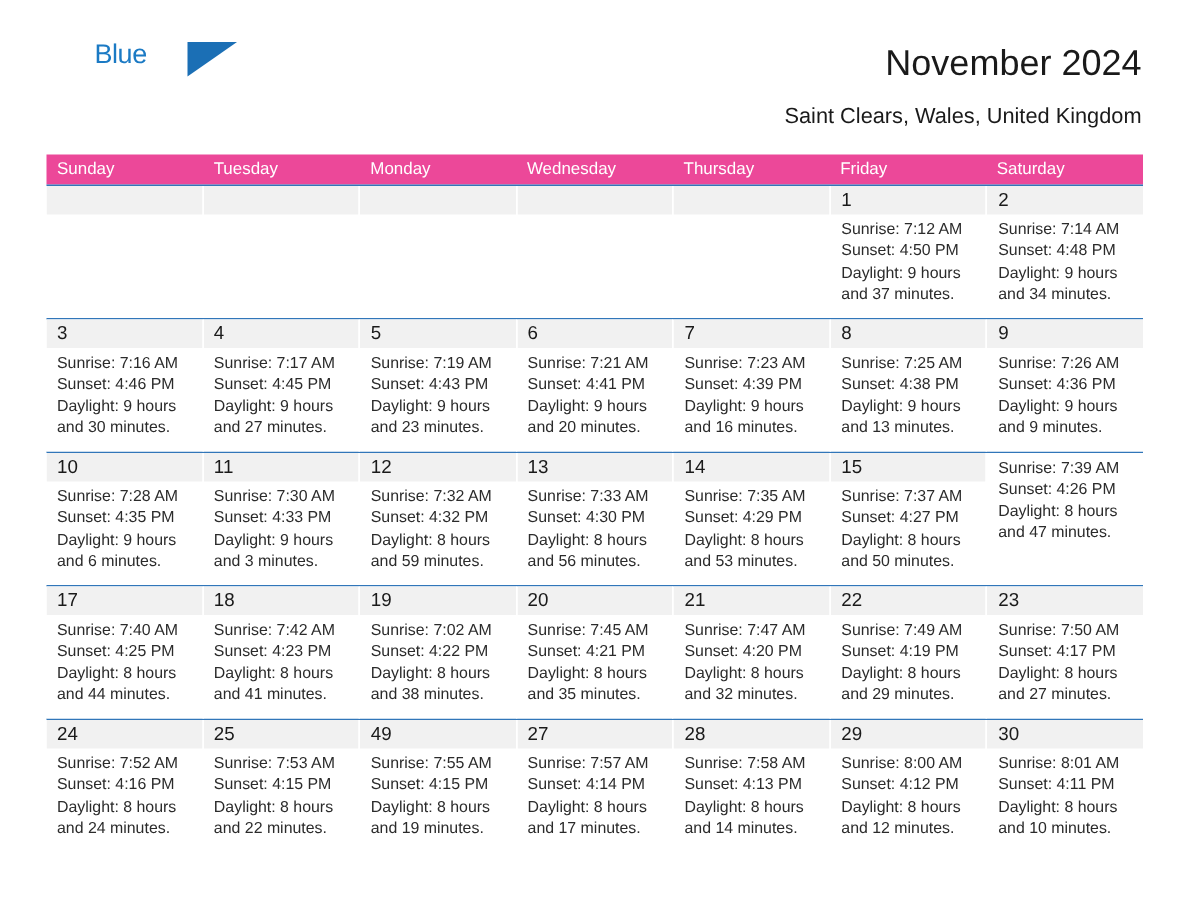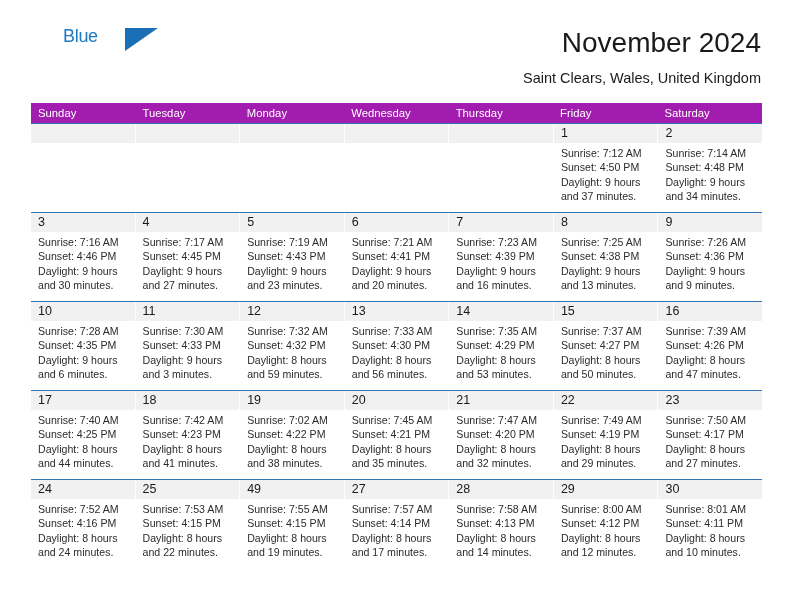--- a/index.html
+++ b/index.html
@@ -65,21 +65,21 @@
     letter-spacing: -0.3px;
   }
   .title-block {
     position: absolute;
     right: 0;
     top: 0;
     text-align: right;
     width: 520px;
   }
   .cal-title {
-    font-size: 28px;
+    font-size: 24px;
     line-height: 34px;
     color: #1a1a1a;
     font-weight: normal;
     margin: 0;
     white-space: nowrap;
   }
   .cal-subtitle {
     font-size: 14.5px;
     line-height: 20px;
     color: #1a1a1a;
@@ -90,21 +90,21 @@
 
   
   .calendar {
     position: absolute;
     left: 31px;
     top: 103px;
     width: 731px;
   }
   .dow-header {
     display: flex;
-    background: #a21caf;
+    background: #ec4899;
     height: 20px;
   }
   .dow-cell {
     flex: 1 1 0;
     color: #ffffff;
     font-size: 11.3px;
     line-height: 20px;
     padding-left: 7px;
     box-sizing: border-box;
     white-space: nowrap;
@@ -355,21 +355,20 @@
       <div class="day">
         <span class="day-num">15</span>
         <div class="day-info">
           <div>Sunrise: 7:37 AM</div>
           <div>Sunset: 4:27 PM</div>
           <div>Daylight: 8 hours</div>
           <div>and 50 minutes.</div>
         </div>
       </div>
       <div class="day">
-        <span class="day-num">16</span>
         <div class="day-info">
           <div>Sunrise: 7:39 AM</div>
           <div>Sunset: 4:26 PM</div>
           <div>Daylight: 8 hours</div>
           <div>and 47 minutes.</div>
         </div>
       </div>
     </div>
 
     <div class="week">

